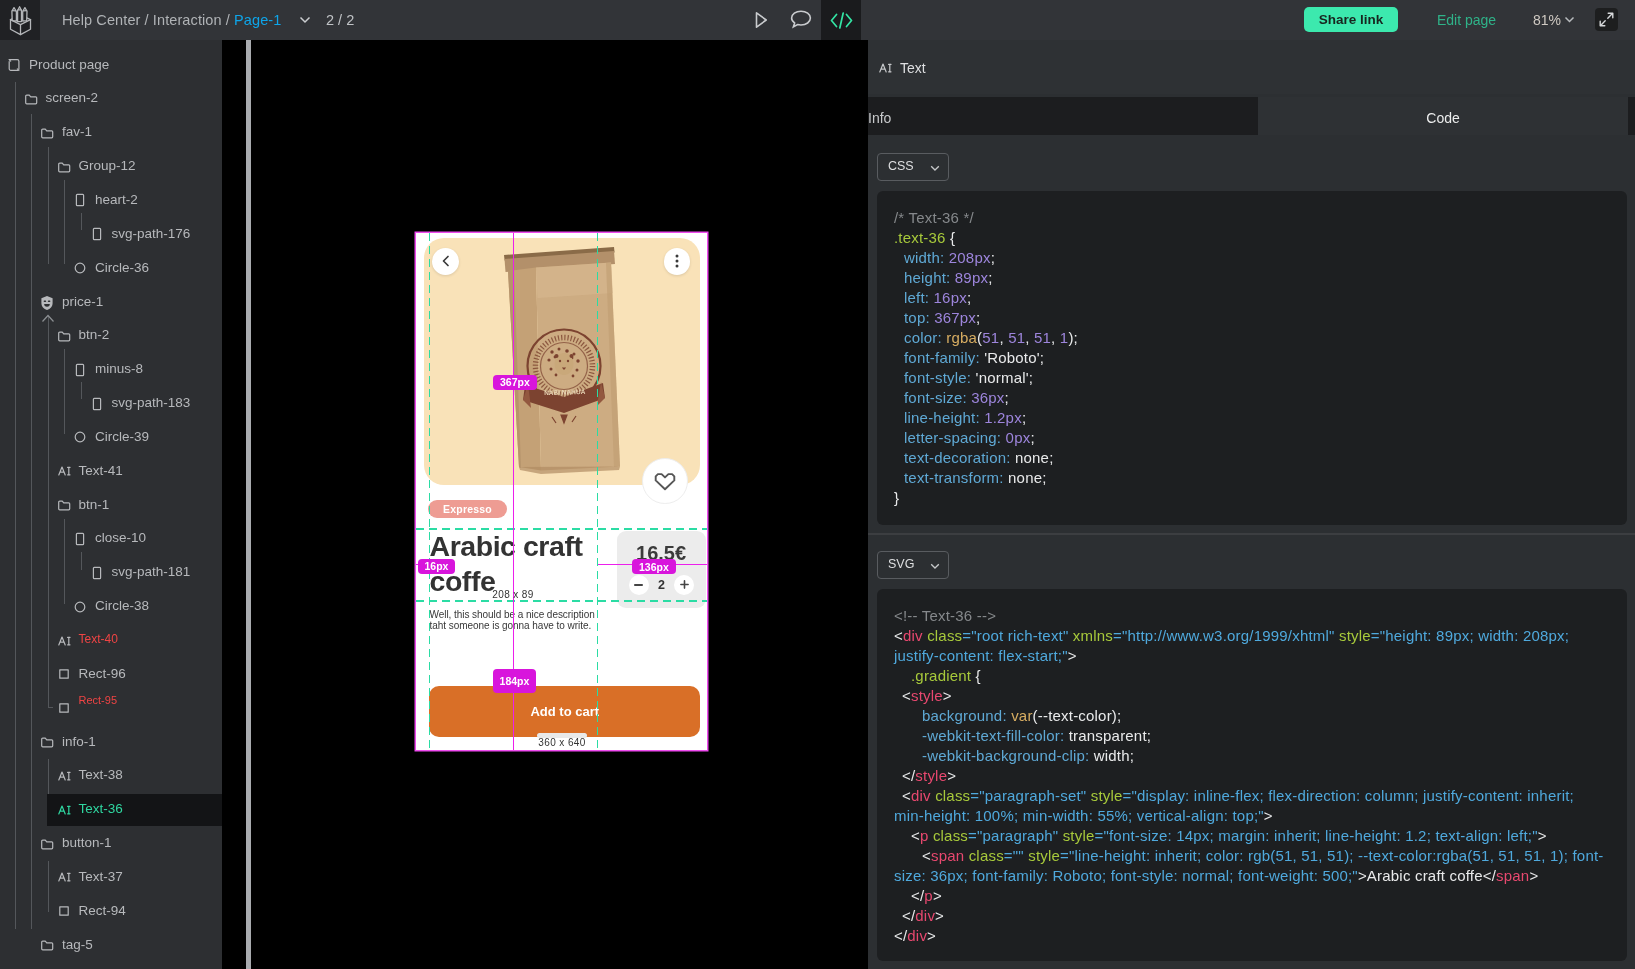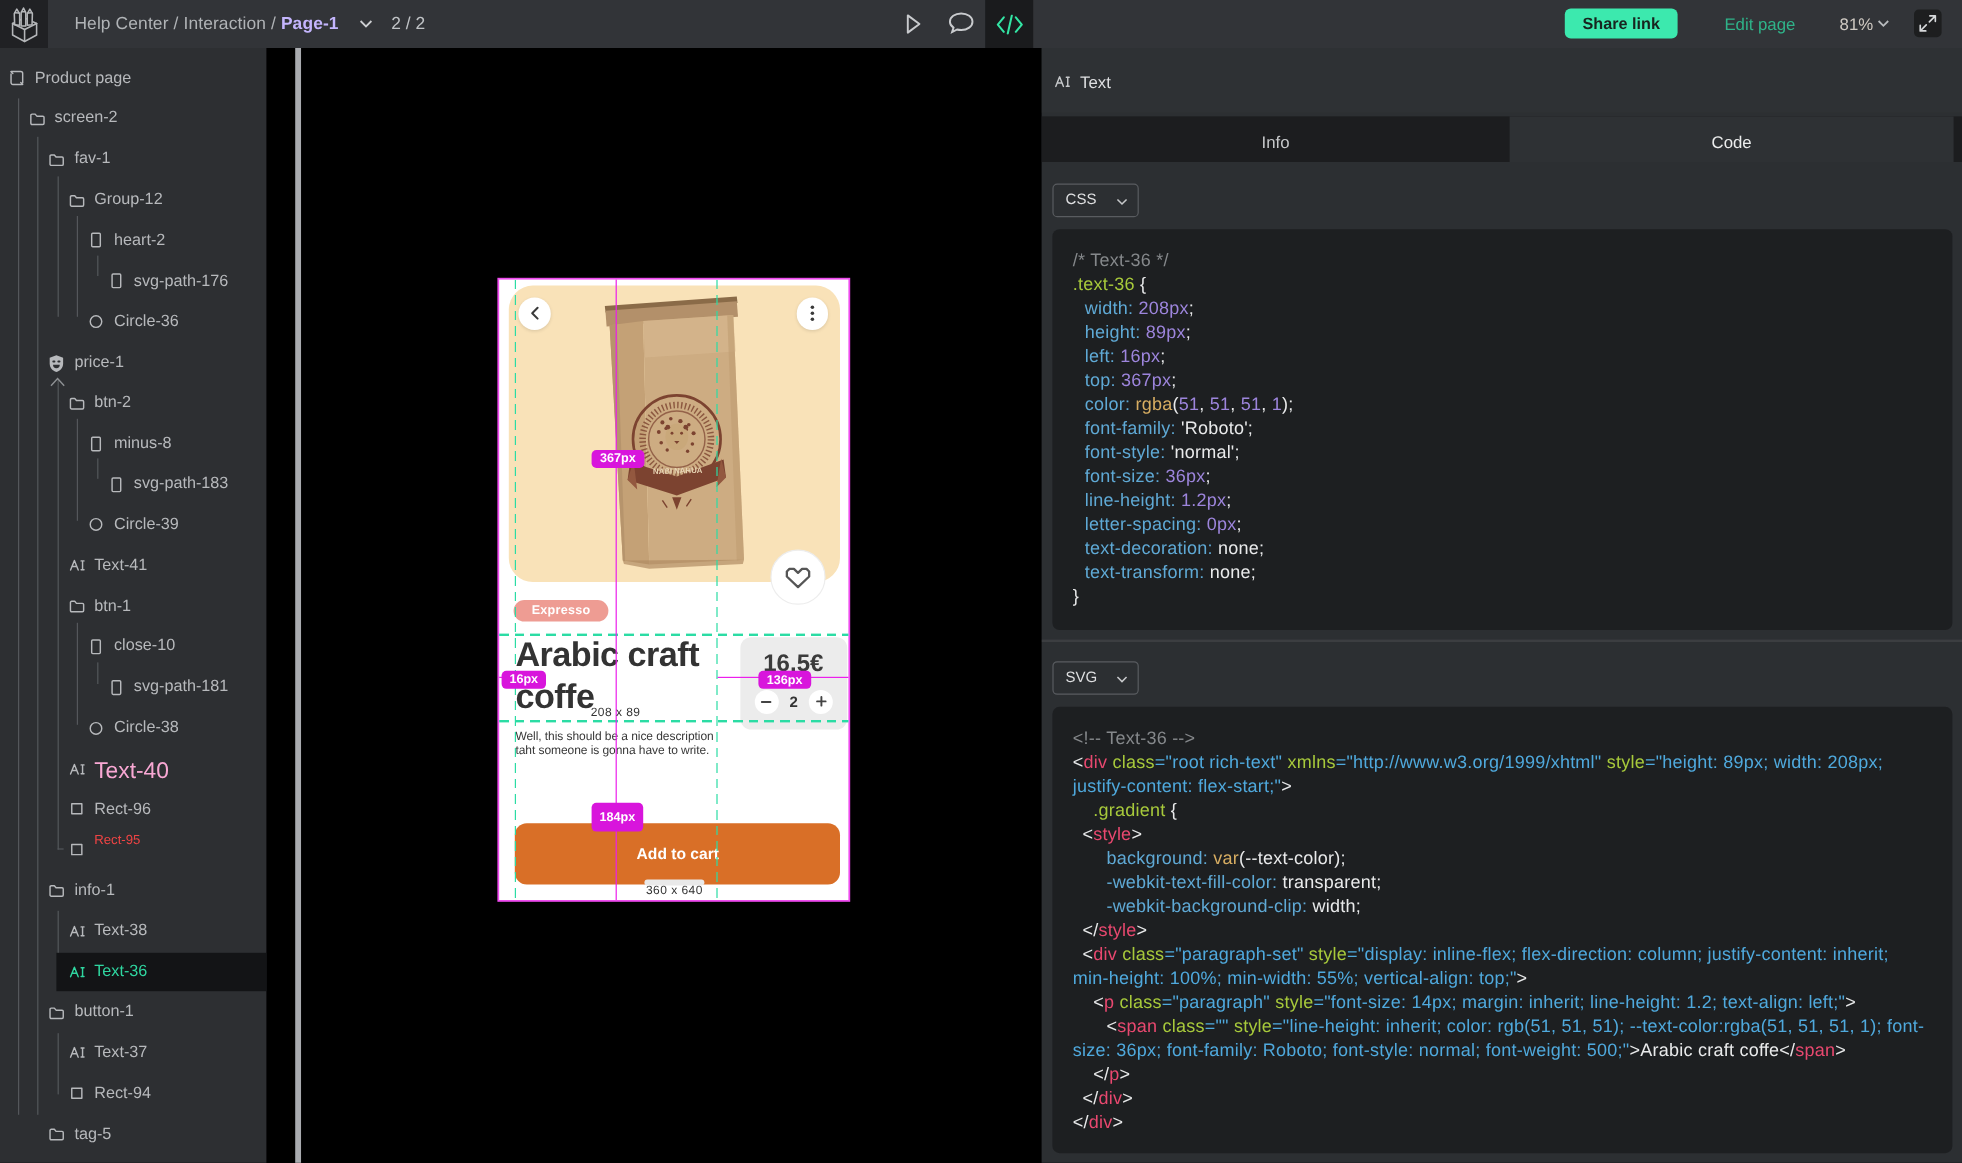--- a/index.html
+++ b/index.html
@@ -15,21 +15,21 @@
       <path d="M10.5,19.6 L20.5,14.9 L30.5,19.6"></path>
       <path fill="#202124" d="M12.2,20.6 L11.9,11.3 L14,7.6 L16.4,11.5 L16.4,21 Z"></path>
       <path fill="#202124" d="M17.6,21.6 L17.6,10.5 L19.6,6.7 L21.5,10.5 L21.5,21.6 Z"></path>
       <path fill="#202124" d="M22.7,21 L22.7,11.5 L24.9,7.6 L27,11.3 L26.7,20.6 Z"></path>
       <path d="M12.3,10.6 L15.9,10.8 M18,9.8 L21.1,9.8 M23.2,10.8 L26.6,10.6"></path>
       <path d="M10.5,19.6 L20.5,24.6 L30.5,19.6"></path>
       <path d="M10.5,19.6 L10.5,29.2 L20.5,34.6 L30.5,29.2 L30.5,19.6"></path>
       <path d="M20.5,24.6 L20.5,34.6"></path>
     </svg>
   </div>
-  <div style="position:absolute;left:62px;top:12px;font-size:14.5px;letter-spacing:0.1px;color:#b0b3b6">Help Center / Interaction / <span style="color:#c4b5fd;font-weight:700">Page-1</span></div>
+  <div style="position:absolute;left:62px;top:12px;font-size:14.5px;letter-spacing:0.1px;color:#b0b3b6">Help Center / Interaction / <span style="color:#0ea5e9;font-weight:400">Page-1</span></div>
   <svg style="position:absolute;left:299px;top:16px" width="12" height="8" viewBox="0 0 12 8">
       <path stroke="#cbcdd0" stroke-width="1.5" fill="none" d="M1.5,1.5 L6,6 L10.5,1.5"></path>
     </svg>
   <div style="position:absolute;left:326px;top:12px;font-size:14.5px;color:#c0c3c6">2 / 2</div>
   <svg style="position:absolute;left:755px;top:11px" width="13" height="18" viewBox="0 0 13 18">
       <path stroke="#c9cbce" stroke-width="1.6" fill="none" stroke-linejoin="round" d="M1.5,1.8 L11.2,9 L1.5,16.2 Z"></path>
     </svg>
   <svg style="position:absolute;left:790px;top:10px" width="22" height="20" viewBox="0 0 22 20">
       <path stroke="#c9cbce" stroke-width="1.6" fill="none" d="M11,1.2 C16.2,1.2 20.4,4.2 20.4,8.1 C20.4,12 16.2,15 11,15 C9.8,15 8.7,14.9 7.6,14.6 L3.4,16.8 L4.6,13 C2.7,11.7 1.6,10 1.6,8.1 C1.6,4.2 5.8,1.2 11,1.2 Z"></path>
     </svg>
@@ -193,21 +193,21 @@
 
 <div style="position:absolute;left:73px;top:559.6px;line-height:0"><svg width="14" height="14" viewBox="0 0 14 14">
         <circle stroke="#b7b9bc" fill="none" stroke-width="1.2" stroke-linecap="round" stroke-linejoin="round" cx="7" cy="7" r="4.8"></circle>
       </svg></div>
 <div style="position:absolute;left:95px;top:558.1px;font-size:13.5px;color:#b7b9bc;white-space:nowrap">Circle-38</div>
 
 <div style="position:absolute;left:56.5px;top:593.5px;line-height:0"><svg width="15" height="14" viewBox="0 0 15 14">
         <path stroke="#b7b9bc" fill="none" stroke-width="1.2" stroke-linecap="round" stroke-linejoin="round" d="M1.8,11 L5,3 L8.2,11 M3,8.1 h4"></path>
         <path stroke="#b7b9bc" fill="none" stroke-width="1.2" stroke-linecap="round" stroke-linejoin="round" d="M10.6,3.4 h2.4 M11.8,3.4 v7.4 M10.6,10.8 h2.4"></path>
       </svg></div>
-<div style="position:absolute;left:78.5px;top:592.0px;font-size:19px;color:#f9a8d4;white-space:nowrap">Text-40</div>
+<div style="position:absolute;left:78.5px;top:592.0px;font-size:12px;color:#ef4444;white-space:nowrap">Text-40</div>
 
 <div style="position:absolute;left:56.5px;top:627.3px;line-height:0"><svg width="14" height="14" viewBox="0 0 14 14">
         <rect stroke="#b7b9bc" fill="none" stroke-width="1.2" stroke-linecap="round" stroke-linejoin="round" x="2.8" y="2.8" width="8.4" height="8.4"></rect>
       </svg></div>
 <div style="position:absolute;left:78.5px;top:625.8px;font-size:13.5px;color:#b7b9bc;white-space:nowrap">Rect-96</div>
 
 <div style="position:absolute;left:56.5px;top:661.1px;line-height:0"><svg width="14" height="14" viewBox="0 0 14 14">
         <rect stroke="#b7b9bc" fill="none" stroke-width="1.2" stroke-linecap="round" stroke-linejoin="round" x="2.8" y="2.8" width="8.4" height="8.4"></rect>
       </svg></div>
 <div style="position:absolute;left:78.5px;top:654px;font-size:11px;color:#ef4444;white-space:nowrap">Rect-95</div>
@@ -354,21 +354,21 @@
 <div style="position:absolute;left:473px;top:589px;width:80px;text-align:center;font-size:10px;color:#333;letter-spacing:0.4px">208 x 89</div>
 
 <div style="position:absolute;left:868px;top:40px;width:767px;height:929px;background:#2c2f32;overflow:hidden">
   <div style="position:absolute;left:0;top:0;width:767px;height:54px;background:#2e3134"></div>
   <svg style="position:absolute;left:10px;top:21px" width="15" height="14" viewBox="0 0 15 14">
       <path stroke="#c6c8ca" fill="none" stroke-width="1.2" stroke-linecap="round" stroke-linejoin="round" d="M1.8,11 L5,3 L8.2,11 M3,8.1 h4 M10.6,3.4 h2.4 M11.8,3.4 v7.4 M10.6,10.8 h2.4"></path>
     </svg>
   <div style="position:absolute;left:32px;top:20px;font-size:14px;color:#dedfe1">Text</div>
   <div style="position:absolute;left:0;top:57px;width:767px;height:38px;background:#1c1d1f"></div>
   <div style="position:absolute;left:390px;top:57px;width:370px;height:38px;background:#2e3134"></div>
-  <div style="position:absolute;left:0;top:57px;width:390px;height:38px;text-align:center;line-height:43px;font-size:14px;color:#c7c9cb">Info</div>
+  <div style="position:absolute;left:0;top:57px;width:390px;height:38px;text-align:left;line-height:43px;font-size:14px;color:#c7c9cb">Info</div>
   <div style="position:absolute;left:390px;top:57px;width:370px;height:38px;text-align:center;line-height:43px;font-size:14px;color:#eceded">Code</div>
   <div style="position:absolute;left:9px;top:113px;width:72px;height:28px;border:1px solid #595c60;border-radius:4px">
     <div style="position:absolute;left:10px;top:5px;font-size:12.5px;color:#dedfe1">CSS</div>
     <svg style="position:absolute;left:52px;top:11px" width="10" height="7" viewBox="0 0 10 7">
         <path stroke="#c6c8ca" stroke-width="1.3" fill="none" d="M1.2,1.2 L5,5 L8.8,1.2"></path>
       </svg>
   </div>
   <div class="code" style="top:151px;height:334px">
 <div style="padding-left:0px"><span class="cm">/* Text-36 */</span></div>
 <div style="padding-left:0px"><span class="sel">.text-36</span><span class="wh"> {</span></div>

